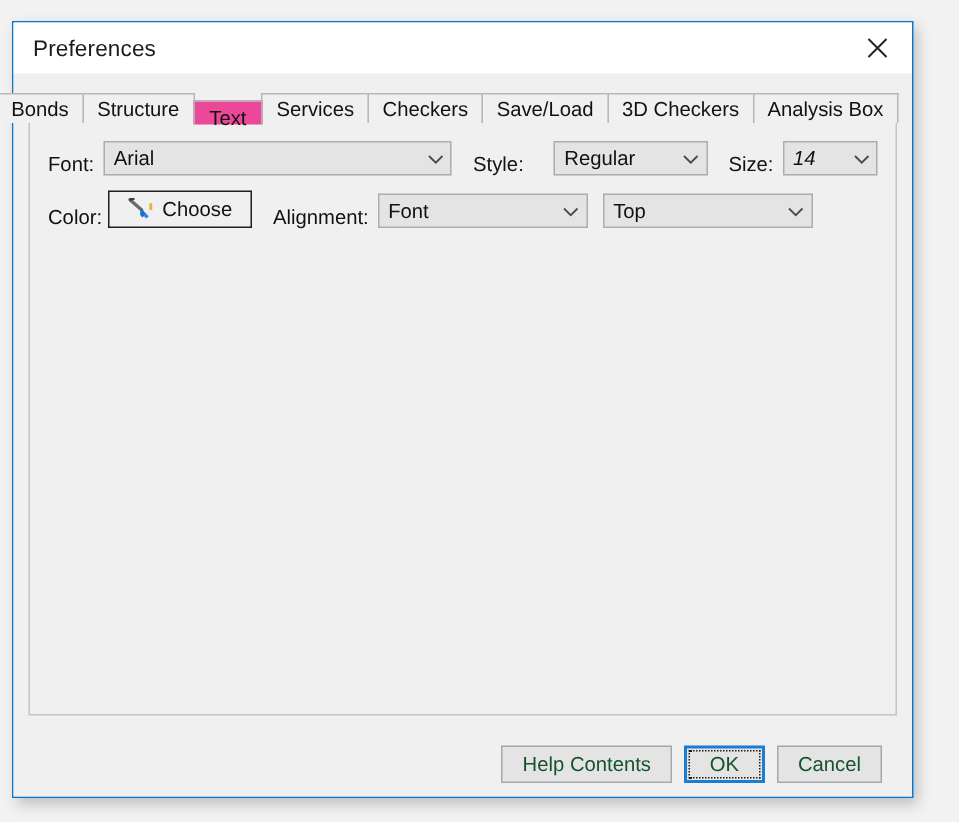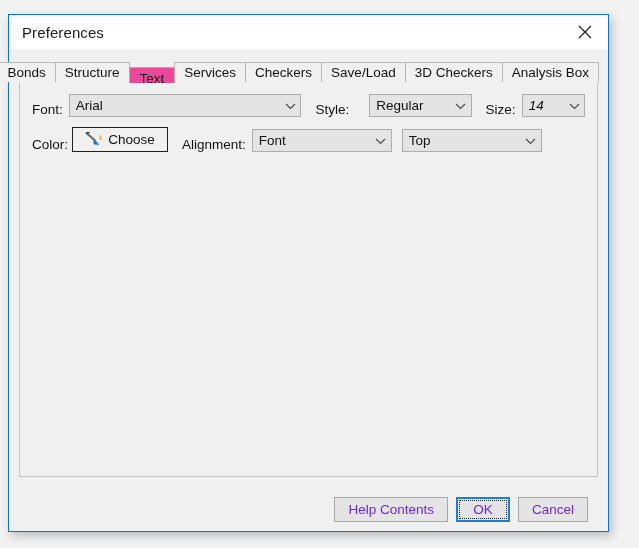--- a/index.html
+++ b/index.html
@@ -207,21 +207,21 @@
     padding: 0 10px 0 10px;
     gap: 8px;
     box-sizing: border-box;
   }
   .dlg-button {
     height: 25px;
     background: #e4e4e4;
     border: 1px solid #a8a8a8;
     box-sizing: border-box;
     font-size: 13.5px;
-    color: #6d28d9;
+    color: #14532d;
     display: flex;
     align-items: center;
     justify-content: center;
     padding: 0 13px;
     cursor: default;
     user-select: none;
     white-space: nowrap;
   }
   .dlg-button.default {
     border: 2px solid #1a7fd4;

